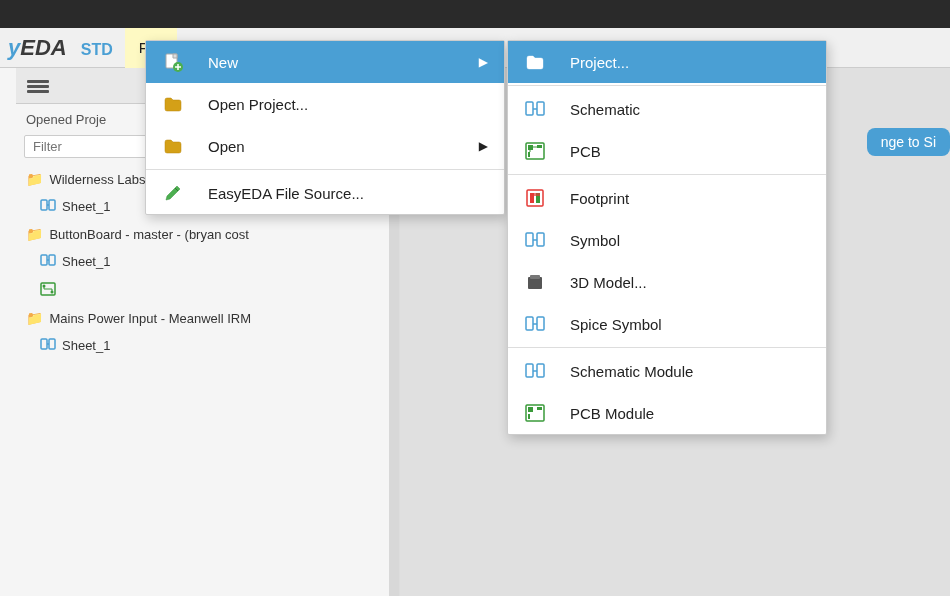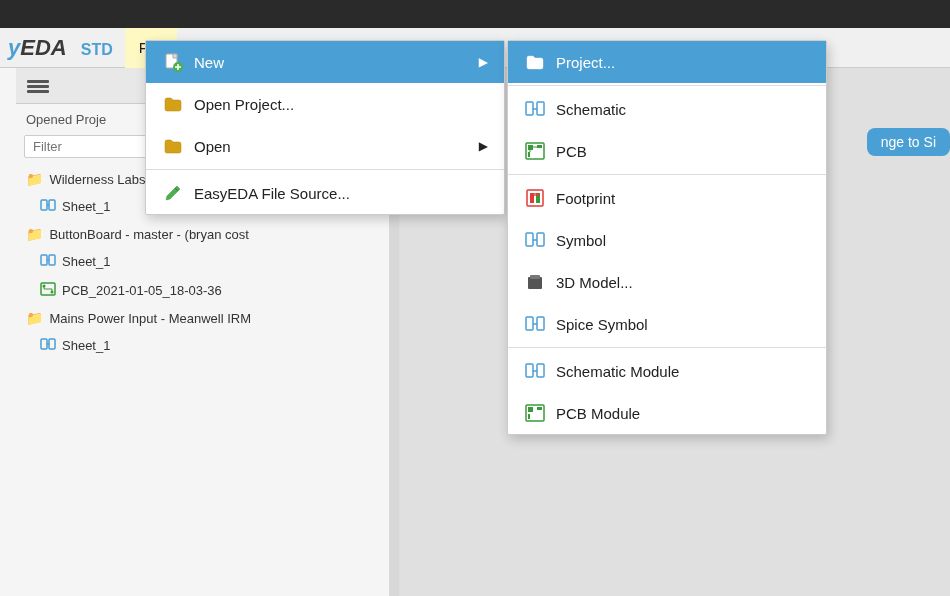--- a/index.html
+++ b/index.html
@@ -174,21 +174,21 @@
       border-radius: 2px;
     }
 
     .dropdown-item {
       display: flex;
       align-items: center;
       padding: 10px 16px;
       font-size: 15px;
       color: #222;
       cursor: pointer;
-      gap: 10px;
+      gap: 24px;
       position: relative;
     }
     .dropdown-item.highlighted {
       background: #4a9fd4;
       color: white;
     }
     .dropdown-item.highlighted .item-icon { color: white; }
 
     .dropdown-divider {
       height: 1px;
@@ -305,21 +305,20 @@
 
       <div class="project-item" style="padding-left:24px">
         <span>
           <svg width="16" height="16" viewBox="0 0 16 16">
             <rect x="1" y="2" width="14" height="12" rx="1" fill="none" stroke="#3a9a3a" stroke-width="1.5"></rect>
             <circle cx="4" cy="5" r="1.5" fill="#3a9a3a"></circle>
             <circle cx="12" cy="11" r="1.5" fill="#3a9a3a"></circle>
             <path d="M4 5 L4 8 L12 8 L12 11" stroke="#3a9a3a" stroke-width="1" fill="none"></path>
           </svg>
         </span>
-        <span>PCB_2021-01-05_18-03-36</span>
       </div>
 
       <div class="project-item">
         <span class="folder-icon">📁</span>
         <span>Mains Power Input - Meanwell IRM</span>
       </div>
 
       <div class="project-item" style="padding-left:24px">
         <span>
           <svg width="16" height="16" viewBox="0 0 16 16">

